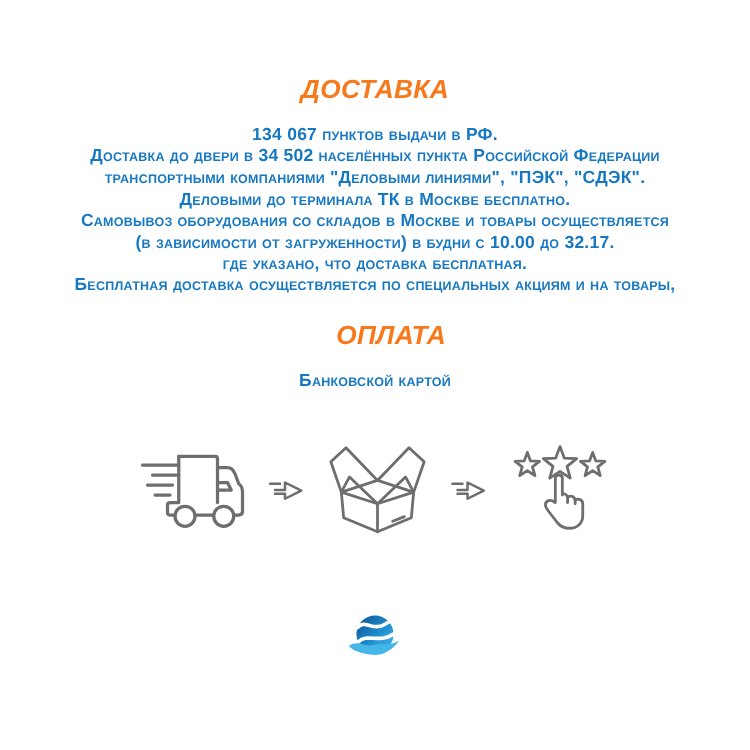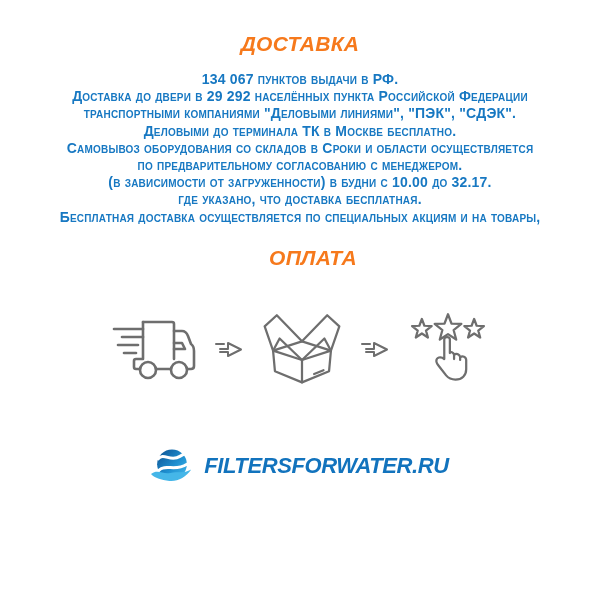--- a/index.html
+++ b/index.html
@@ -13,21 +13,21 @@
     overflow: hidden;
   }
   .section-title {
     margin: 0;
     color: #F6791C;
     font-size: 21px;
     font-weight: 700;
     font-style: italic;
     letter-spacing: 0.3px;
   }
-  .title-delivery { padding-top: 32px; }
+  .title-delivery { padding-top: 60px; }
   .title-payment  { padding-top: 20px; padding-left: 26px; }
   .text-block { margin-top: 15px; }
   .text-line {
     color: #1778C2;
     font-size: 14px;
     font-weight: 700;
     font-variant: small-caps;
     line-height: 17.2px;
     letter-spacing: 0.2px;
     white-space: nowrap;
@@ -67,33 +67,33 @@
 </style>
 </head>
 <body>
 
 <div class="page">
 
   <h2 class="section-title title-delivery">ДОСТАВКА</h2>
 
   <div class="text-block">
     <div class="text-line">134 067 пунктов выдачи в РФ.</div>
-    <div class="text-line">Доставка до двери в 29 292 населённых пункта Российской Федерации</div>
+    <div class="text-line">Доставка до двери в 34 502 населённых пункта Российской Федерации</div>
     <div class="text-line">транспортными компаниями "Деловыми линиями", "ПЭК", "СДЭК".</div>
     <div class="text-line">Деловыми до терминала ТК в Москве бесплатно.</div>
-    <div class="text-line">Самовывоз оборудования со складов в Сроки и области осуществляется</div>
-    <div class="text-line">по предварительному согласованию с менеджером.</div>
+    <div class="text-line">Самовывоз оборудования со складов в Москве и товары осуществляется</div>
     <div class="text-line">(в зависимости от загруженности) в будни с 10.00 до 32.17.</div>
     <div class="text-line">где указано, что доставка бесплатная.</div>
     <div class="text-line">Бесплатная доставка осуществляется по специальных акциям и на товары,</div>
   </div>
 
   <h2 class="section-title title-payment">ОПЛАТА</h2>
 
   <div class="text-block">
+    <div class="text-line">Банковской картой</div>
   </div>
 
   <div class="process-row">
 
     <svg width="88" height="78" viewBox="0 0 88 78">
       <g class="icon-stroke">
         <line x1="4" y1="22" x2="33" y2="22"></line>
         <line x1="12" y1="30" x2="33" y2="30"></line>
         <line x1="8" y1="38" x2="28" y2="38"></line>
         <line x1="14" y1="46" x2="26" y2="46"></line>
@@ -158,16 +158,15 @@
           <stop offset="0" stop-color="#0D4E8E"></stop>
           <stop offset="0.55" stop-color="#1E8FD0"></stop>
           <stop offset="1" stop-color="#49BCEC"></stop>
         </linearGradient>
       </defs>
       <circle cx="24" cy="20" r="17" fill="url(#lgrad)"></circle>
       <path d="M8,14 C15,6 22,18 33,11 L40,7" fill="none" stroke="#ffffff" stroke-width="3.4" stroke-linecap="round"></path>
       <path d="M9,27 C17,19 27,29 41,20" fill="none" stroke="#ffffff" stroke-width="3.4" stroke-linecap="round"></path>
       <path d="M0,31 C8,25 14,32 22,30 C31,28 37,31 46,26 C40,35 30,40 21,39 C12,38 3,35 0,31 Z" fill="#45B6E8"></path>
     </svg>
-    <span class="brand-text">FILTERSFORWATER.RU</span>
   </div>
 
 </div>
 
 </body></html>

